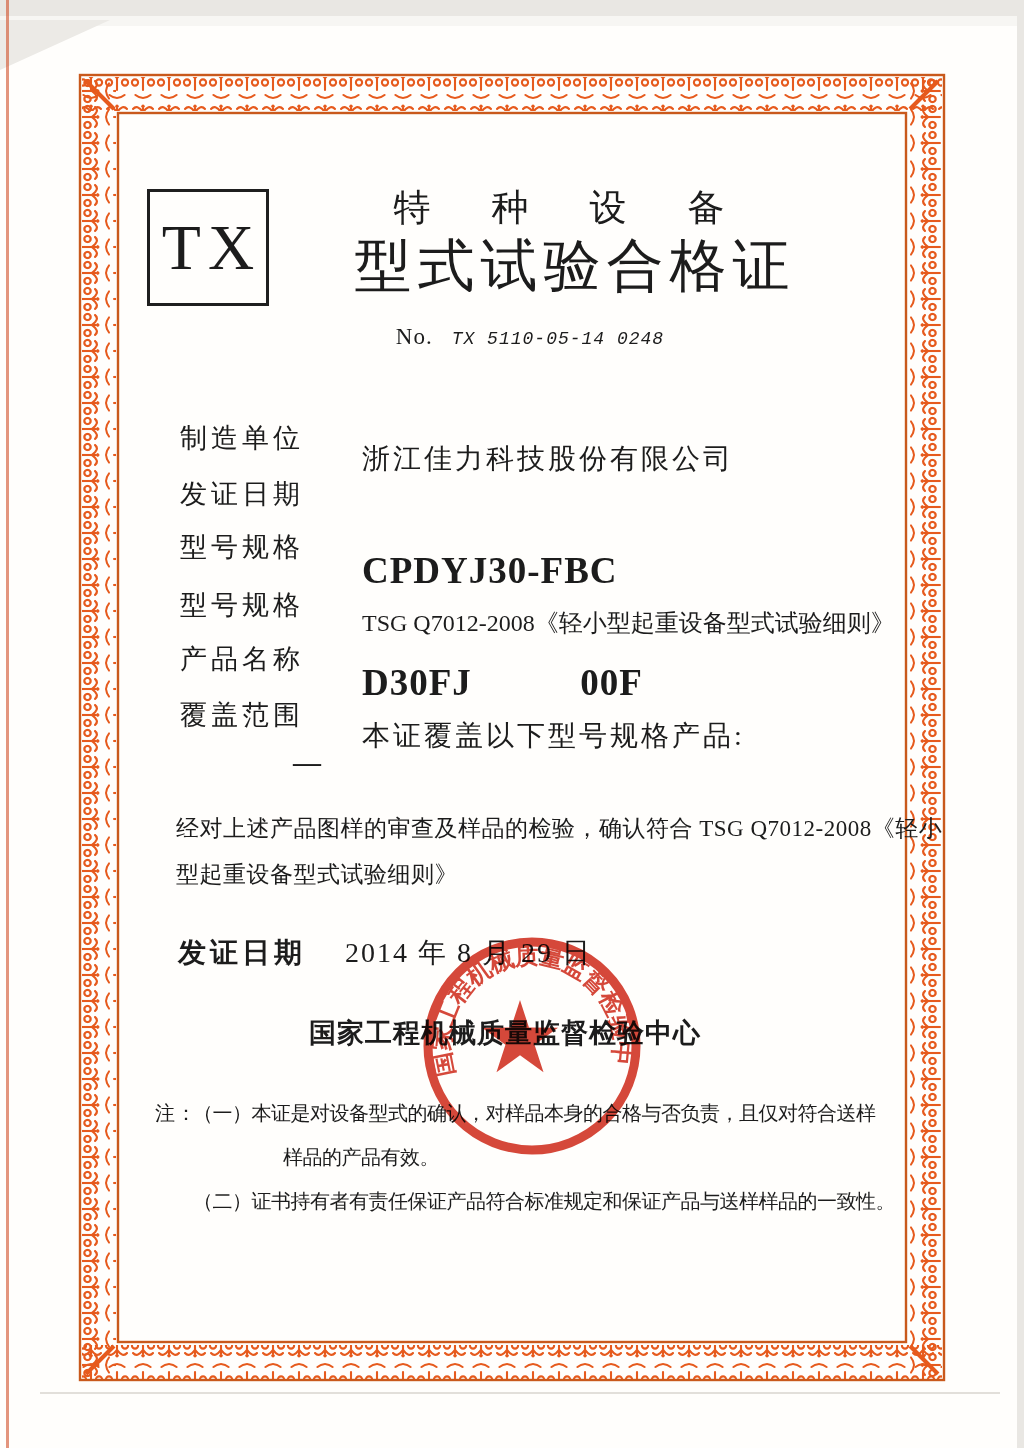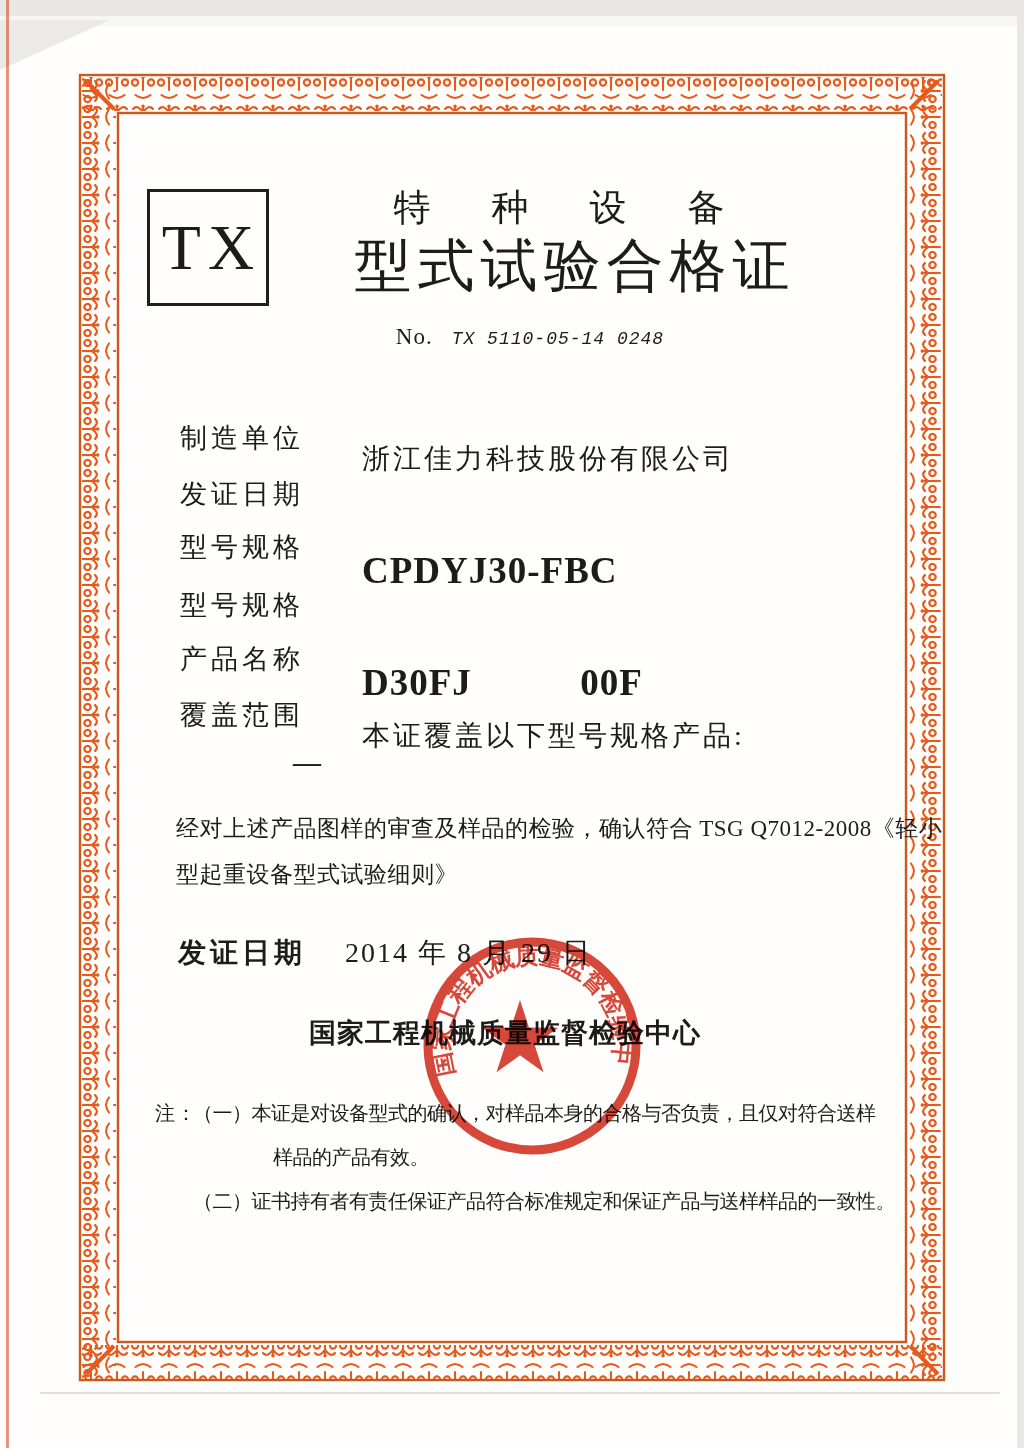--- a/index.html
+++ b/index.html
@@ -58,21 +58,21 @@
 
   .issuer{position:absolute;left:255px;top:1015px;width:500px;text-align:center;
     font-size:27px;letter-spacing:1px;font-weight:600;white-space:nowrap;}
 
   .stamp{position:absolute;left:412px;top:926px;width:240px;height:240px;z-index:3;
     mix-blend-mode:multiply;opacity:.93;}
 
   .note-label{position:absolute;left:155px;top:1100px;font-size:20px;letter-spacing:1px;white-space:nowrap;}
   .note{position:absolute;font-size:20px;letter-spacing:-0.5px;white-space:nowrap;}
   .note.n1a{left:193px;top:1100px;}
-  .note.n1b{left:273px;top:1144px;}
+  .note.n1b{left:283px;top:1144px;}
   .note.n2{left:193px;top:1188px;}
 </style>
 </head>
 <body>
 
 <div class="paper"></div>
 <div class="scan-top"></div>
 <div class="scan-top2"></div>
 <div class="scan-corner"></div>
 <div class="scan-left-line"></div>
@@ -141,20 +141,21 @@
   </div>
   <div class="row" style="top:476px">
     <span class="flabel">发证日期</span>
   </div>
   <div class="row" style="top:529px">
     <span class="flabel">型号规格</span>
     <span class="fvalue latin-bold">CPDYJ30-FBC</span>
   </div>
   <div class="row" style="top:587px">
     <span class="flabel">型号规格</span>
+    <span class="fvalue tight">TSG Q7012-2008《轻小型起重设备型式试验细则》</span>
   </div>
   <div class="row" style="top:641px">
     <span class="flabel">产品名称</span>
     <span class="fvalue latin-bold gap">D30FJ  00F</span>
   </div>
   <div class="row" style="top:697px">
     <span class="flabel">覆盖范围</span>
     <span class="fvalue">本证覆盖以下型号规格产品:</span>
   </div>
 

